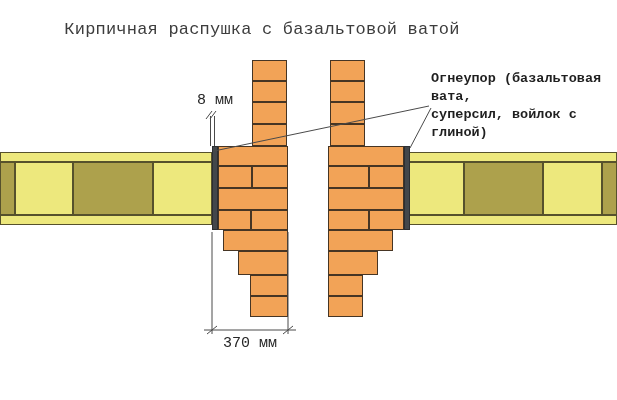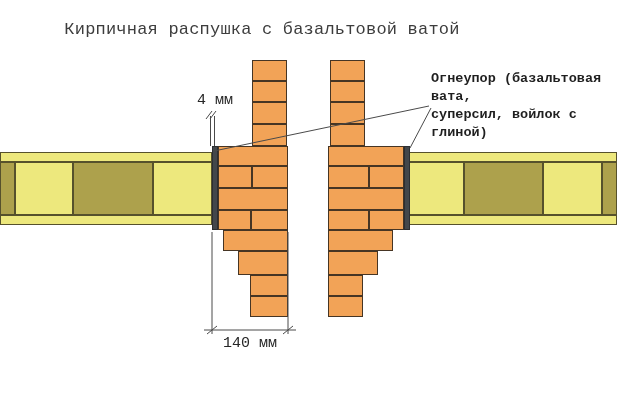--- a/index.html
+++ b/index.html
@@ -116,20 +116,20 @@
     <line class="ann" x1="214.5" y1="116" x2="214.5" y2="146"></line>
     <line class="ann" x1="206" y1="119" x2="212" y2="111"></line>
     <line class="ann" x1="210" y1="119" x2="216" y2="111"></line>
     <line class="ann" x1="212" y1="232" x2="212" y2="334"></line>
     <line class="ann" x1="288" y1="232" x2="288" y2="334"></line>
     <line class="ann" x1="204" y1="330" x2="296" y2="330"></line>
     <line class="ann" x1="207" y1="334" x2="217" y2="326"></line>
     <line class="ann" x1="283" y1="334" x2="293" y2="326"></line>
   </svg>
 
-  <div class="dim-label" style="left:193px;top:92px;width:44px;">4 мм</div>
-  <div class="dim-label" style="left:203px;top:335px;width:94px;">140 мм</div>
+  <div class="dim-label" style="left:193px;top:92px;width:44px;">8 мм</div>
+  <div class="dim-label" style="left:203px;top:335px;width:94px;">370 мм</div>
   <div class="fire-label">
     <div>Огнеупор (базальтовая вата,</div>
     <div>суперсил, войлок с глиной)</div>
   </div>
 
 </div>
 
 </body></html>

